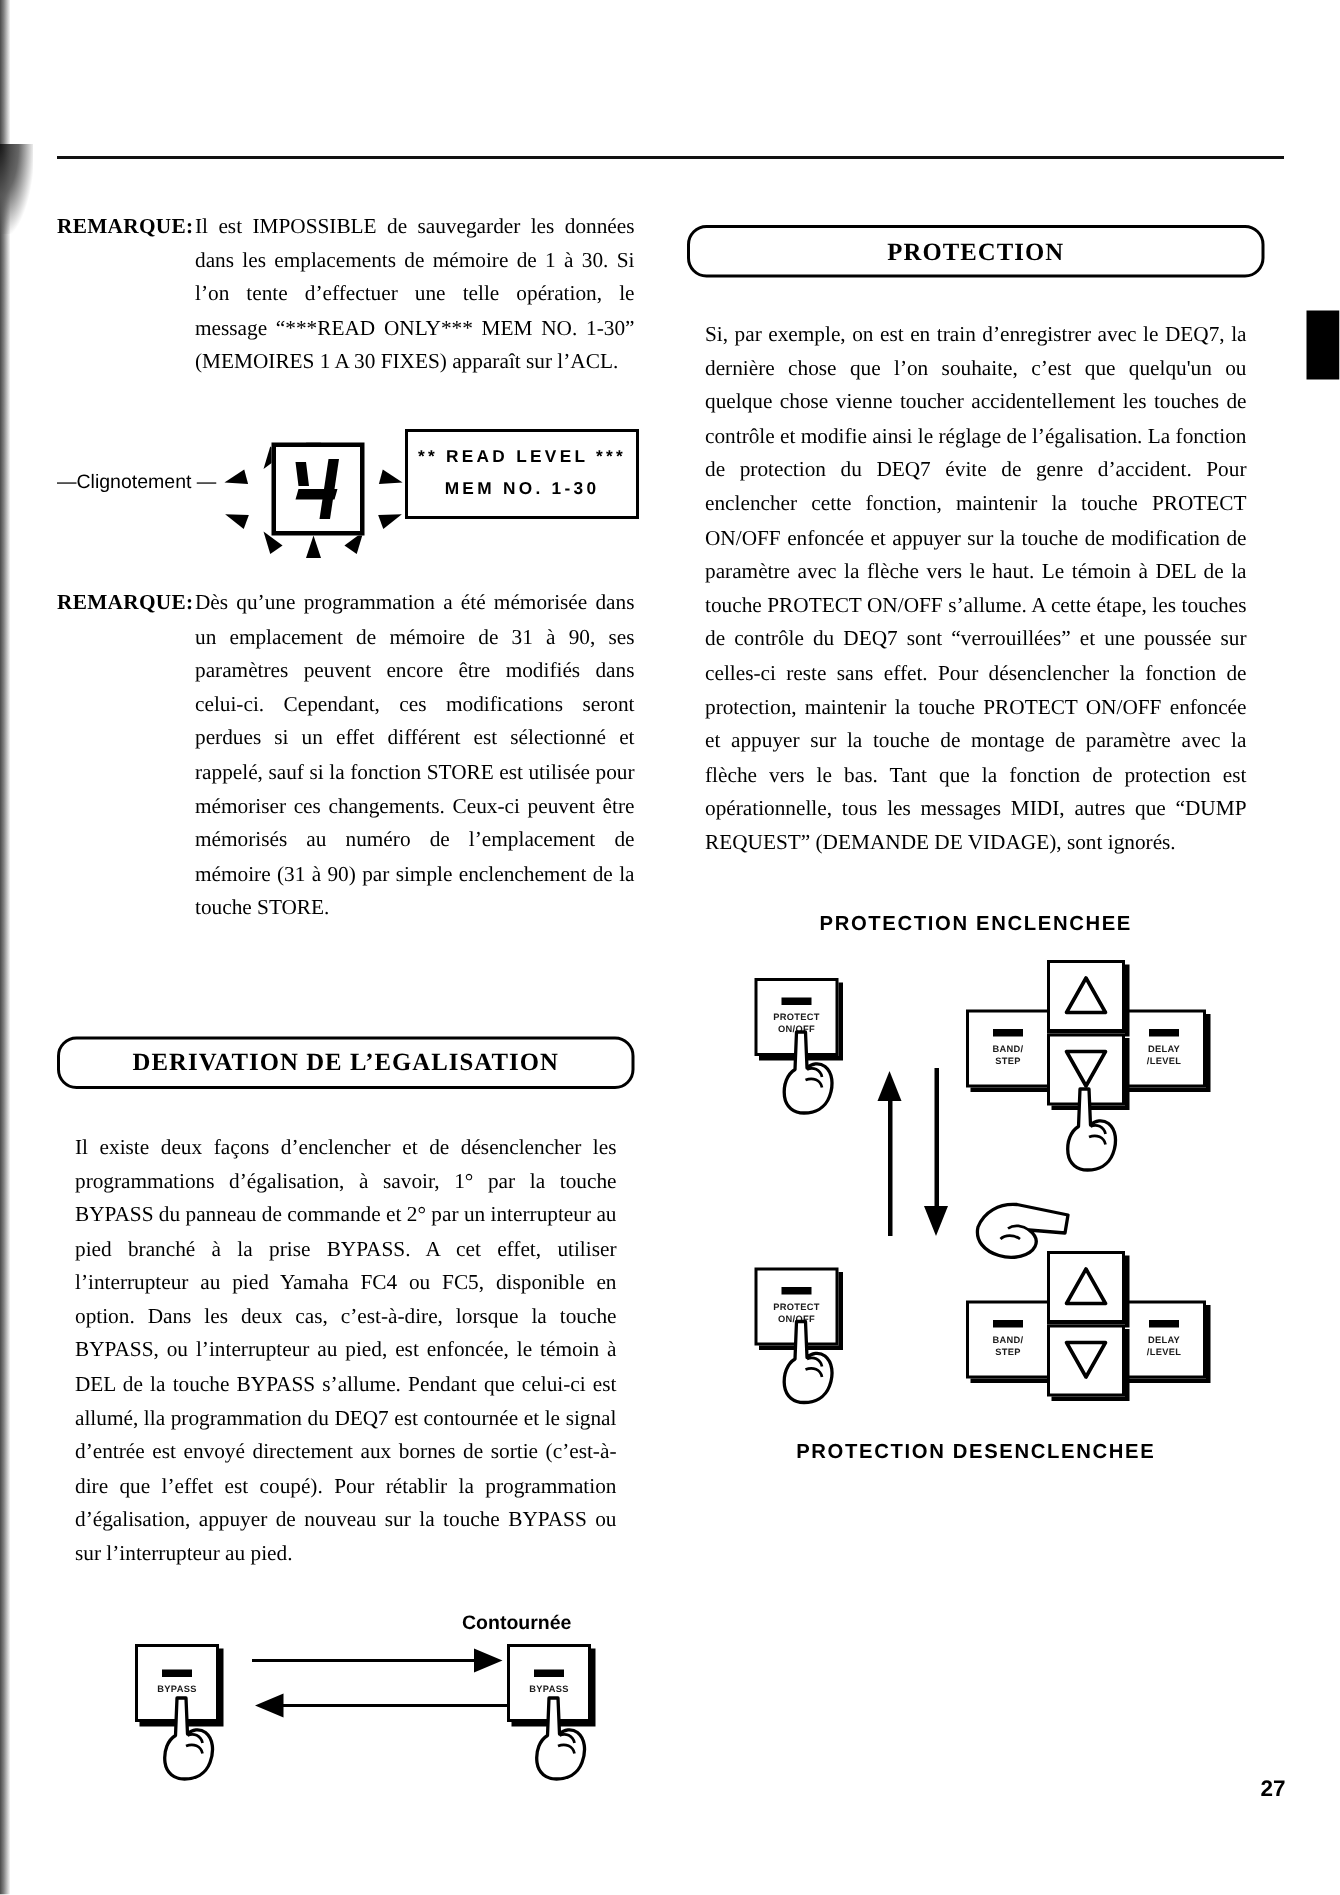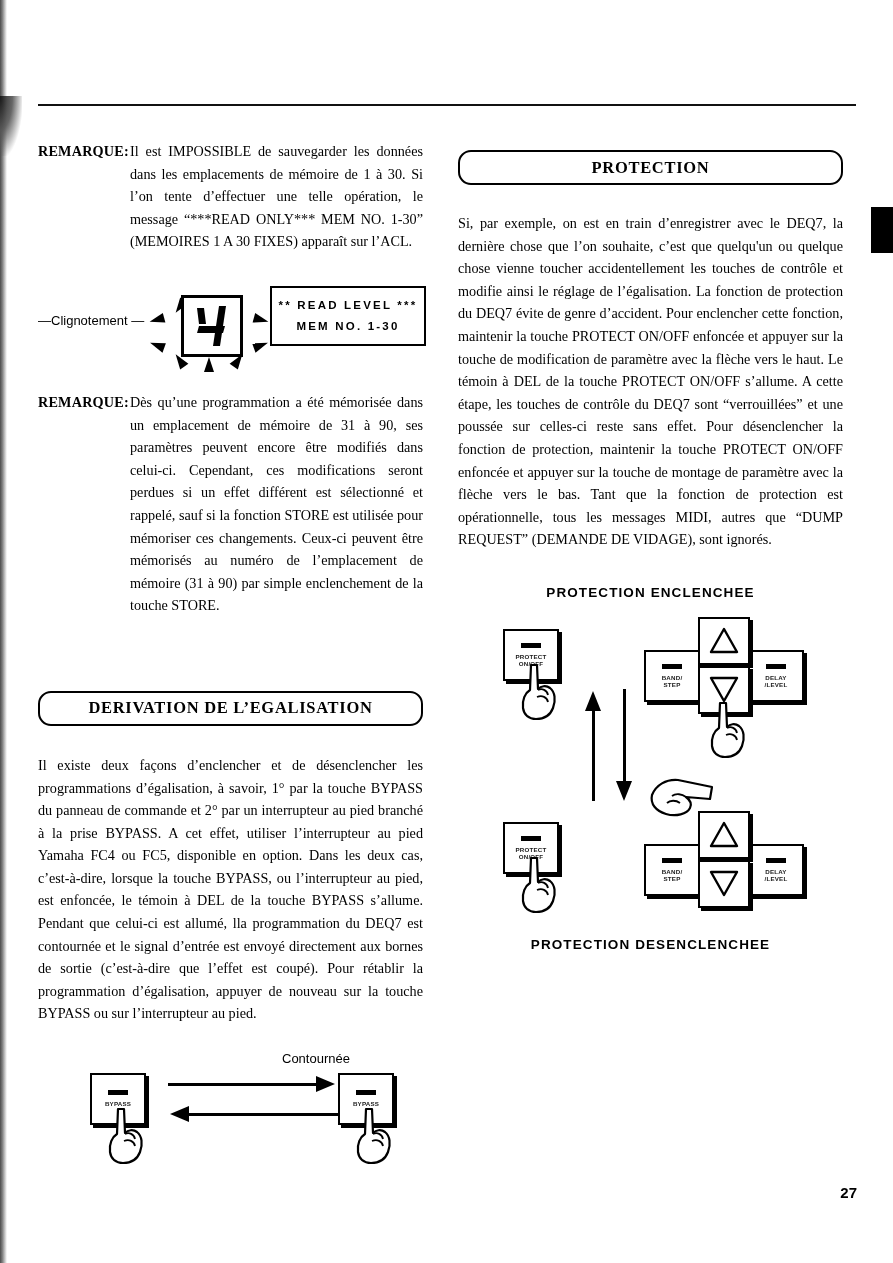--- a/index.html
+++ b/index.html
@@ -52,21 +52,21 @@
   }
   .col-left  { left: 38px; }
   .col-right { left: 458px; }
 
   
   .para {
     font-size: 14.2px;
     line-height: 22.6px;
     text-align: justify;
     text-justify: inter-word;
-    margin: 0;
+    margin: 12px;
   }
   .note {
     position: relative;
     display: block;
     font-size: 14.2px;
     line-height: 22.6px;
     text-align: justify;
   }
   .note-label {
     font-weight: bold;
@@ -306,21 +306,21 @@
     <span class="note-body">Dès qu’une programmation a été mémorisée dans un emplacement de mémoire de 31 à 90, ses paramètres peuvent encore être modifiés dans celui-ci. Cependant, ces modifications seront perdues si un effet différent est sélectionné et rappelé, sauf si la fonction STORE est utilisée pour mémoriser ces changements. Ceux-ci peuvent être mémorisés au numéro de l’emplacement de mémoire (31 à 90) par simple enclenchement de la touche STORE.</span>
   </div>
 
   <div class="section-head" style="margin-top:74px;">
     <span>DERIVATION DE L’EGALISATION</span>
   </div>
 
   <p class="para" style="margin-top:28px;">Il existe deux façons d’enclencher et de désenclencher les programmations d’égalisation, à savoir, 1° par la touche BYPASS du panneau de commande et 2° par un interrupteur au pied branché à la prise BYPASS. A cet effet, utiliser l’interrupteur au pied Yamaha FC4 ou FC5, disponible en option. Dans les deux cas, c’est-à-dire, lorsque la touche BYPASS, ou l’interrupteur au pied, est enfoncée, le témoin à DEL de la touche BYPASS s’allume. Pendant que celui-ci est allumé, lla programmation du DEQ7 est contournée et le signal d’entrée est envoyé directement aux bornes de sortie (c’est-à-dire que l’effet est coupé). Pour rétablir la programmation d’égalisation, appuyer de nouveau sur la touche BYPASS ou sur l’interrupteur au pied.</p>
 
   <div class="bypass-fig">
-    <div class="fig-caption" style="left:244px; top:4px;">Contournée</div>
+    <div class="fig-caption" style="left:270px; top:4px;font-weight:bold;">Contournée</div>
 
     <div style="position:absolute; left:52px; top:26px;">
       <div class="hw-btn">
         <div class="led"></div>
         <div class="cap">BYPASS</div>
       </div>
       <div class="hand" style="left:14px; top:34px;">
         <svg width="46" height="58" viewBox="0 0 46 58">
           <path d="M14 2 L20 2 L21 26 C24 23 29 22 33 25 C38 29 39 37 36 45 C33 53 26 56 19 56 C12 56 7 52 6 45 C5 37 8 30 13 27 Z" fill="#fff" stroke="#000" stroke-width="2.2" stroke-linejoin="round"></path>
           <path d="M21 27 C25 25 30 27 31 32" fill="none" stroke="#000" stroke-width="1.8"></path>

